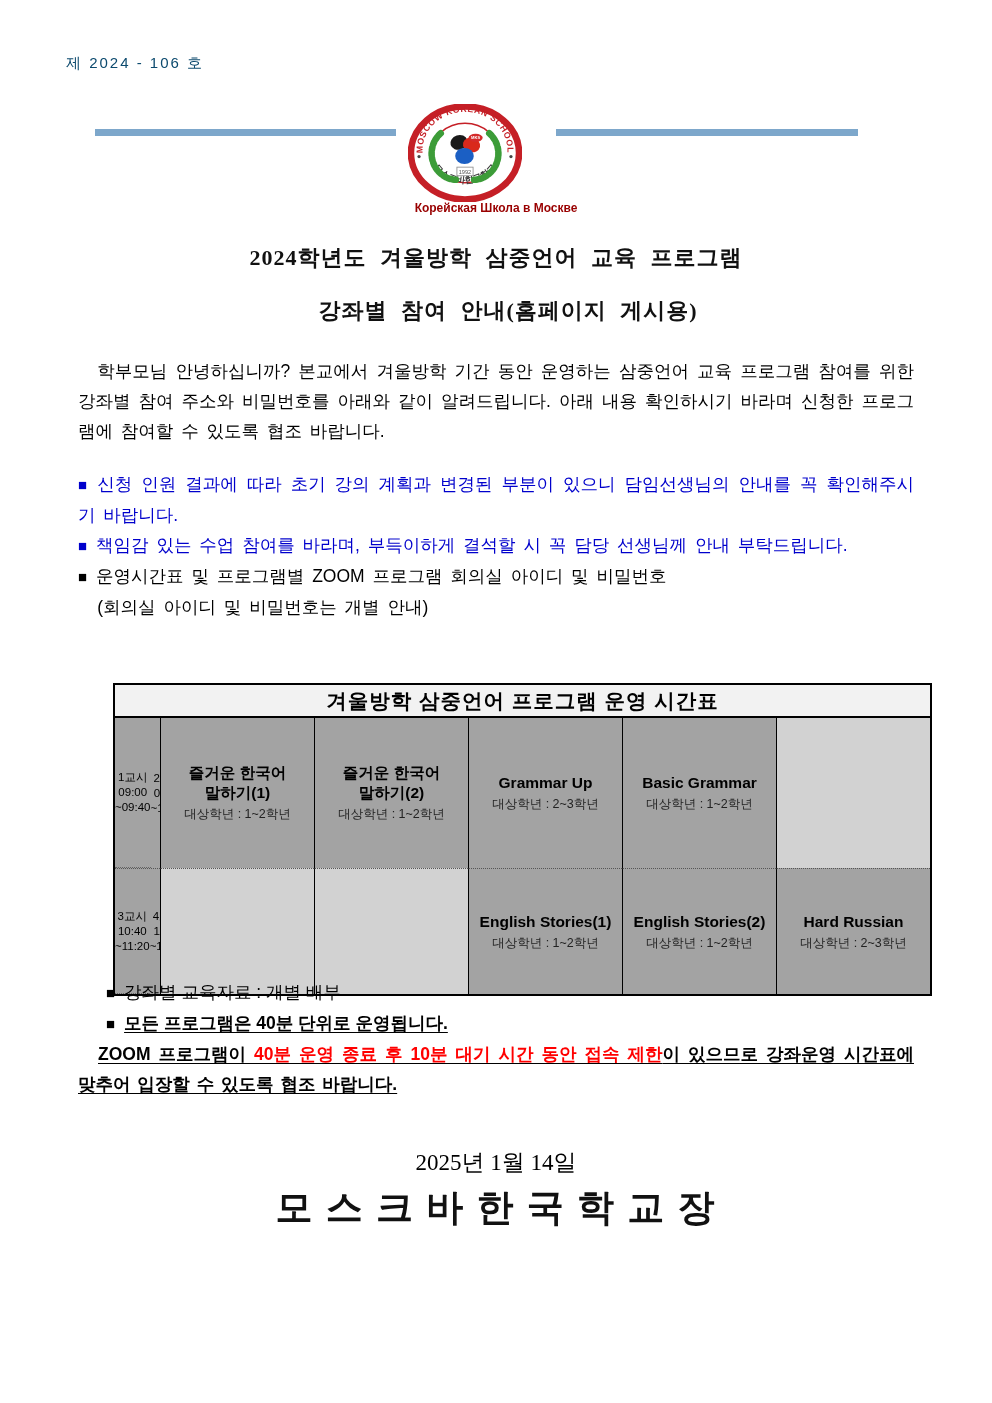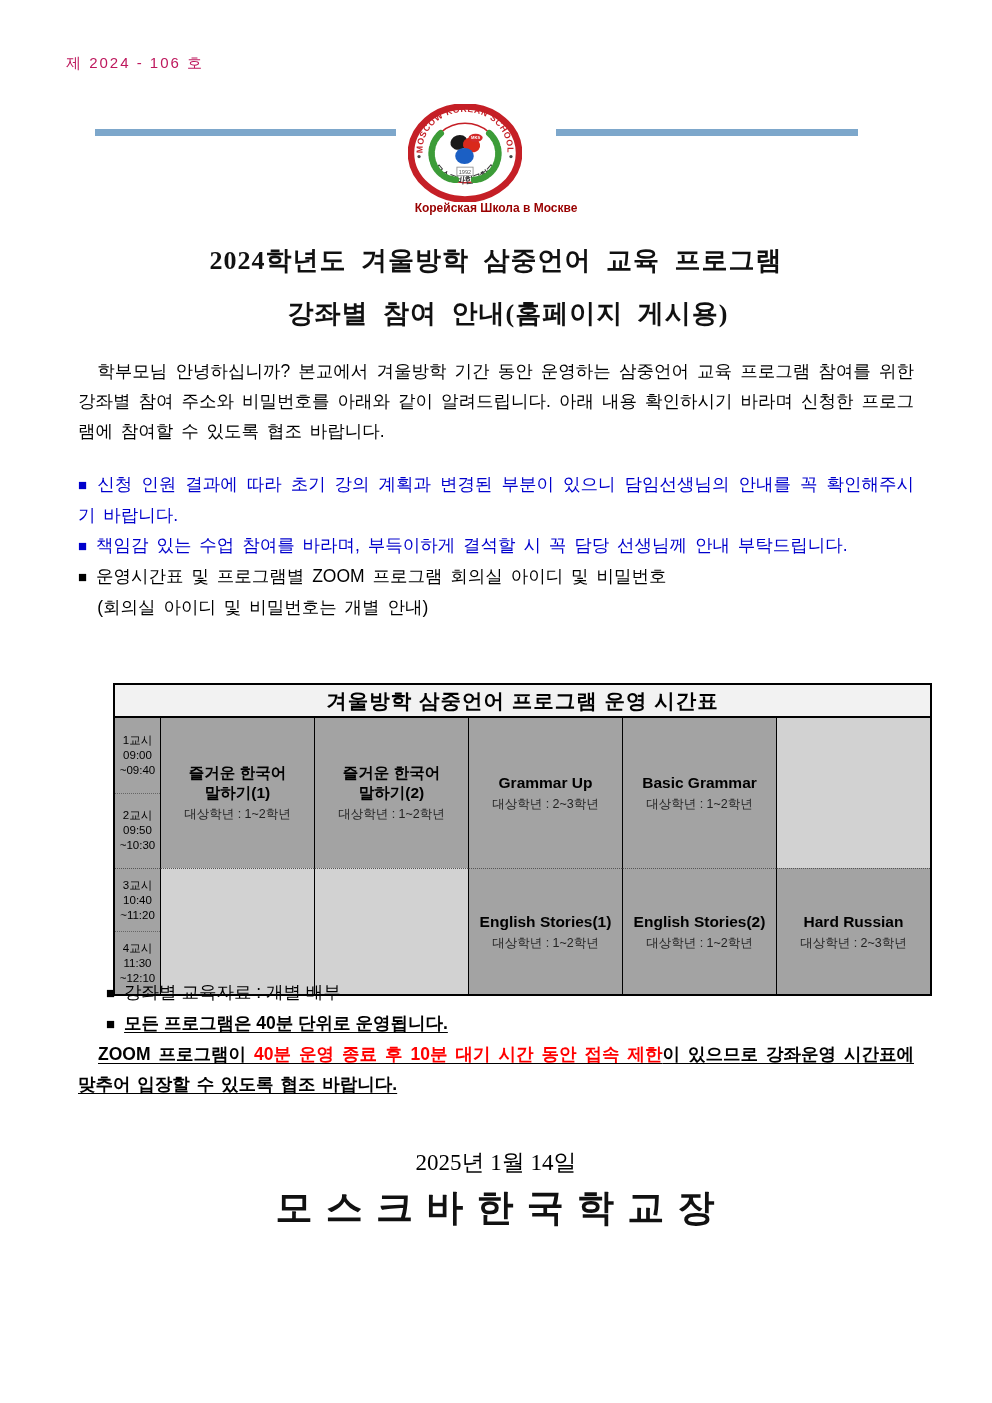--- a/index.html
+++ b/index.html
@@ -5,34 +5,34 @@
   * { margin:0; padding:0; box-sizing:border-box; }
   html,body { background:#888; }
   .page {
     position:relative; width:992px; height:1403px; margin:0 auto;
     background:#ffffff; overflow:hidden;
     font-family:"Liberation Sans","DejaVu Sans",sans-serif;
     color:#000;
   }
   .doc-number {
     position:absolute; left:66px; top:54px;
-    font-size:15px; letter-spacing:2px; color:#be185d;
+    font-size:15px; letter-spacing:2px; color:#0c4a6e;
   }
   .bar { position:absolute; top:129px; height:7px; background:#7DA7CB; }
   .bar.left  { left:95px;  width:301px; }
   .bar.right { left:556px; width:302px; }
   .logo-wrap { position:absolute; left:408px; top:104px; width:114px; height:98px; }
   .org-ru {
     position:absolute; left:0; top:201px; width:100%;
     text-align:center; font-weight:bold; font-size:12px; color:#990000;
   }
   .doc-title {
     position:absolute; left:0; width:100%; text-align:center;
     font-family:"Liberation Serif","DejaVu Serif",serif;
-    font-weight:bold; font-size:26px; letter-spacing:1px; word-spacing:7px; color:#111;
+    font-weight:bold; font-size:22px; letter-spacing:1px; word-spacing:7px; color:#111;
   }
   .doc-title.l1 { top:243px; }
   .doc-title.l2 { top:296px;margin-left:12px; }
   .intro {
     position:absolute; left:78px; top:356px; width:836px;
     font-size:17.5px; line-height:30px; text-align:justify; text-indent:1.1em;
     word-spacing:3px;
   }
   .notices {
     position:absolute; left:78px; top:469px; width:836px;
@@ -51,21 +51,21 @@
   .sched-title {
     height:33px; background:#F2F2F2; border-bottom:2px solid #000;
     display:flex; align-items:center; justify-content:center;
     font-weight:bold; font-size:20.5px; letter-spacing:1px;
   }
   .sched-grid { display:grid; grid-template-columns:45px 1fr 1fr 1fr 1fr 1fr; }
   .cell { border-left:1px solid #000; overflow:hidden; }
   .cell.c0 { border-left:none; }
   .cell.r1 { height:150px; }
   .cell.r2 { height:126px; border-top:1.5px dotted #555; }
-  .timecell { display:flex; flex-direction:column; }
+  .timecell { display:flex; flex-direction:row; }
   .t-half {
     flex:1; display:flex; align-items:center; justify-content:center;
     font-size:11.5px; line-height:15px; text-align:center; white-space:pre-line;
   }
   .t-half.top { border-bottom:1.2px dotted #666; }
   .progcell {
     display:flex; flex-direction:column; align-items:center; justify-content:center;
     gap:3px; padding:4px;
   }
   .ptitle {

